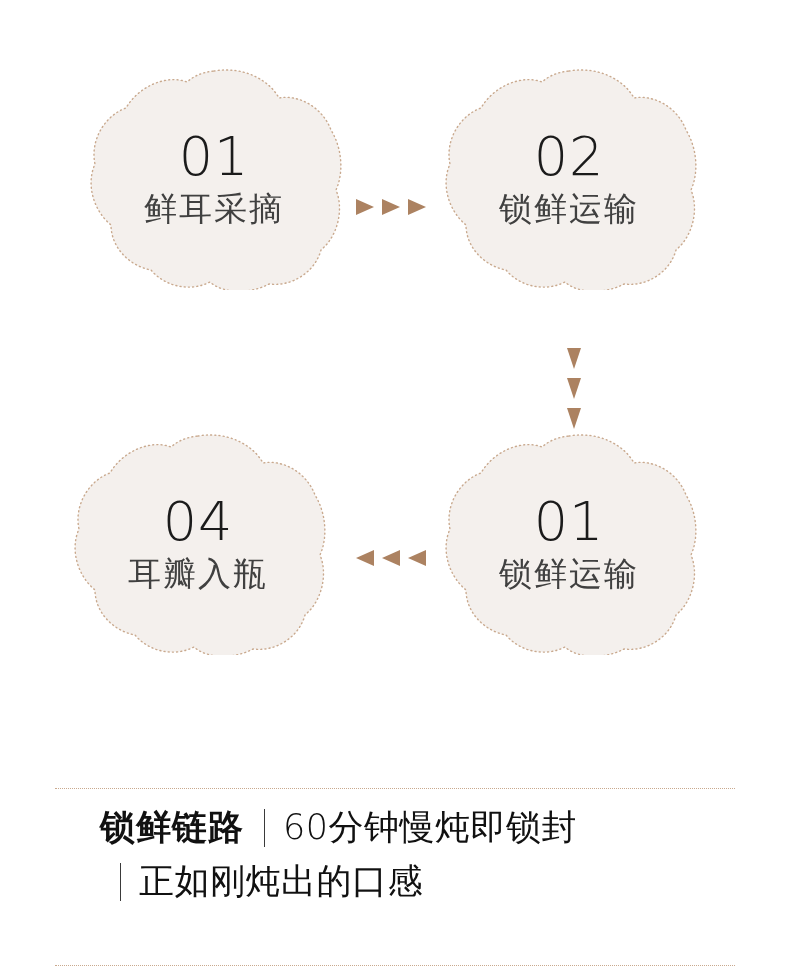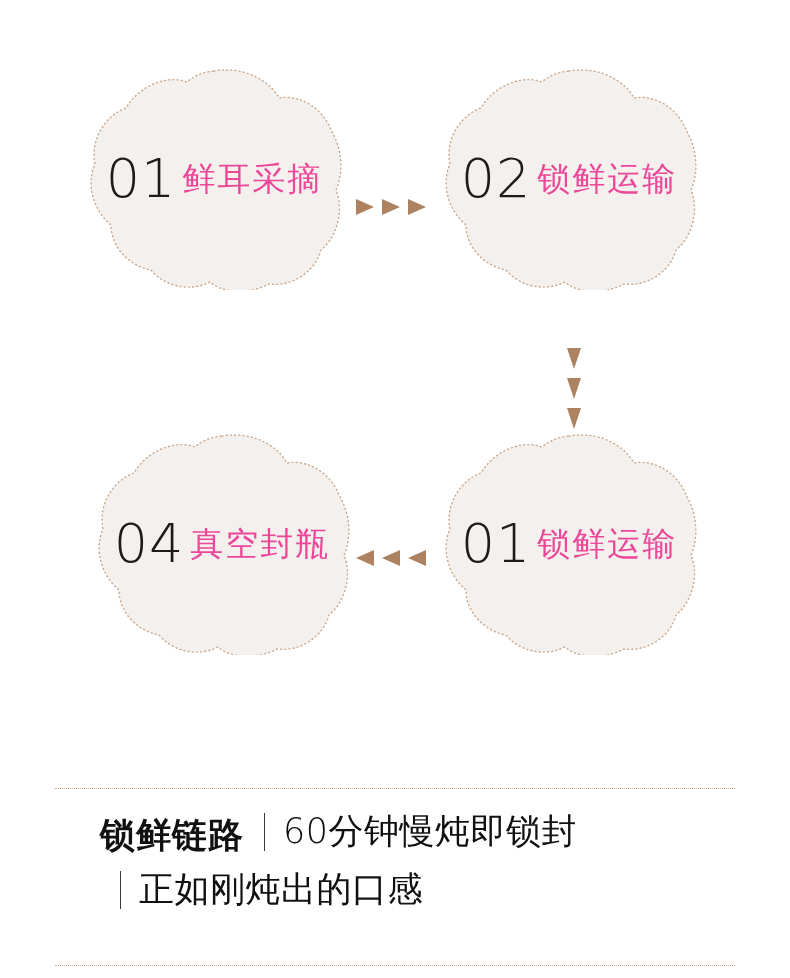--- a/index.html
+++ b/index.html
@@ -31,46 +31,46 @@
     position: absolute;
     inset: 0;
     width: 100%;
     height: 100%;
     display: block;
   }
   .blob-text {
     position: absolute;
     inset: 0;
     display: flex;
-    flex-direction: row;
+    flex-direction: column;
     align-items: center;
     justify-content: center;
     gap: 6px;
     z-index: 2;
   }
   .blob-num {
     font-size: 54px;
     font-weight: 300;
     letter-spacing: 1px;
     color: #1B1B1B;
     line-height: 1;
     font-family: "DejaVu Sans", "Liberation Sans", sans-serif;
   }
   .blob-label {
     font-size: 33px;
     font-weight: 400;
     letter-spacing: 2px;
-    color: #ec4899;
+    color: #404040;
     line-height: 1.15;
     font-family: "DejaVu Sans", "Liberation Sans", sans-serif;
   }
 
   #blob-01 { left: 83px;  top: 68px;  }
   #blob-02 { left: 438px; top: 68px; text-decoration: underline;  }
-  #blob-04 { left: 91px;  top: 433px; }
+  #blob-04 { left: 67px;  top: 433px; }
   #blob-03 { left: 438px; top: 433px; }
 
   
   .arrow-group {
     position: absolute;
     display: flex;
     align-items: center;
     z-index: 3;
   }
   .arrow-group.horizontal { gap: 8px; flex-direction: row; }
@@ -135,21 +135,20 @@
     width: 590px;
   }
   .footer-key {
     font-size: 35px;
     font-weight: 700;
     letter-spacing: 1px;
     color: #111111;
     line-height: 1.25;
     white-space: nowrap;
     font-family: "DejaVu Sans", "Liberation Sans", sans-serif;
-    margin-top: 8px;
   }
   .footer-sep {
     width: 1px;
     height: 38px;
     background: #3A3A3A;
     margin: 0 18px 0 20px;
     flex: none;
   }
   .footer-val {
     font-size: 35px;
@@ -233,21 +232,21 @@
                C 168 226, 140 226, 127 214
                C 108 224, 82 219, 68 202
                C 46 198, 28 179, 28 157
                C 10 142, 3 116, 12 96
                C 7 73, 21 48, 43 40
                C 55 19, 83 6, 104 14
                C 112 7, 121 4, 131 3 Z" fill="#F4F0ED" stroke="#C9A98E" stroke-width="1.4" stroke-dasharray="1 3.2" stroke-linecap="round"></path>
     </svg>
     <div class="blob-text">
       <div class="blob-num">04</div>
-      <div class="blob-label">真空封瓶</div>
+      <div class="blob-label">耳瓣入瓶</div>
     </div>
   </div>
 
   <div class="arrow-group horizontal" id="arrows-03-04">
     <span class="tri tri-left"></span>
     <span class="tri tri-left"></span>
     <span class="tri tri-left"></span>
   </div>
 
   <div class="blob" id="blob-03">

